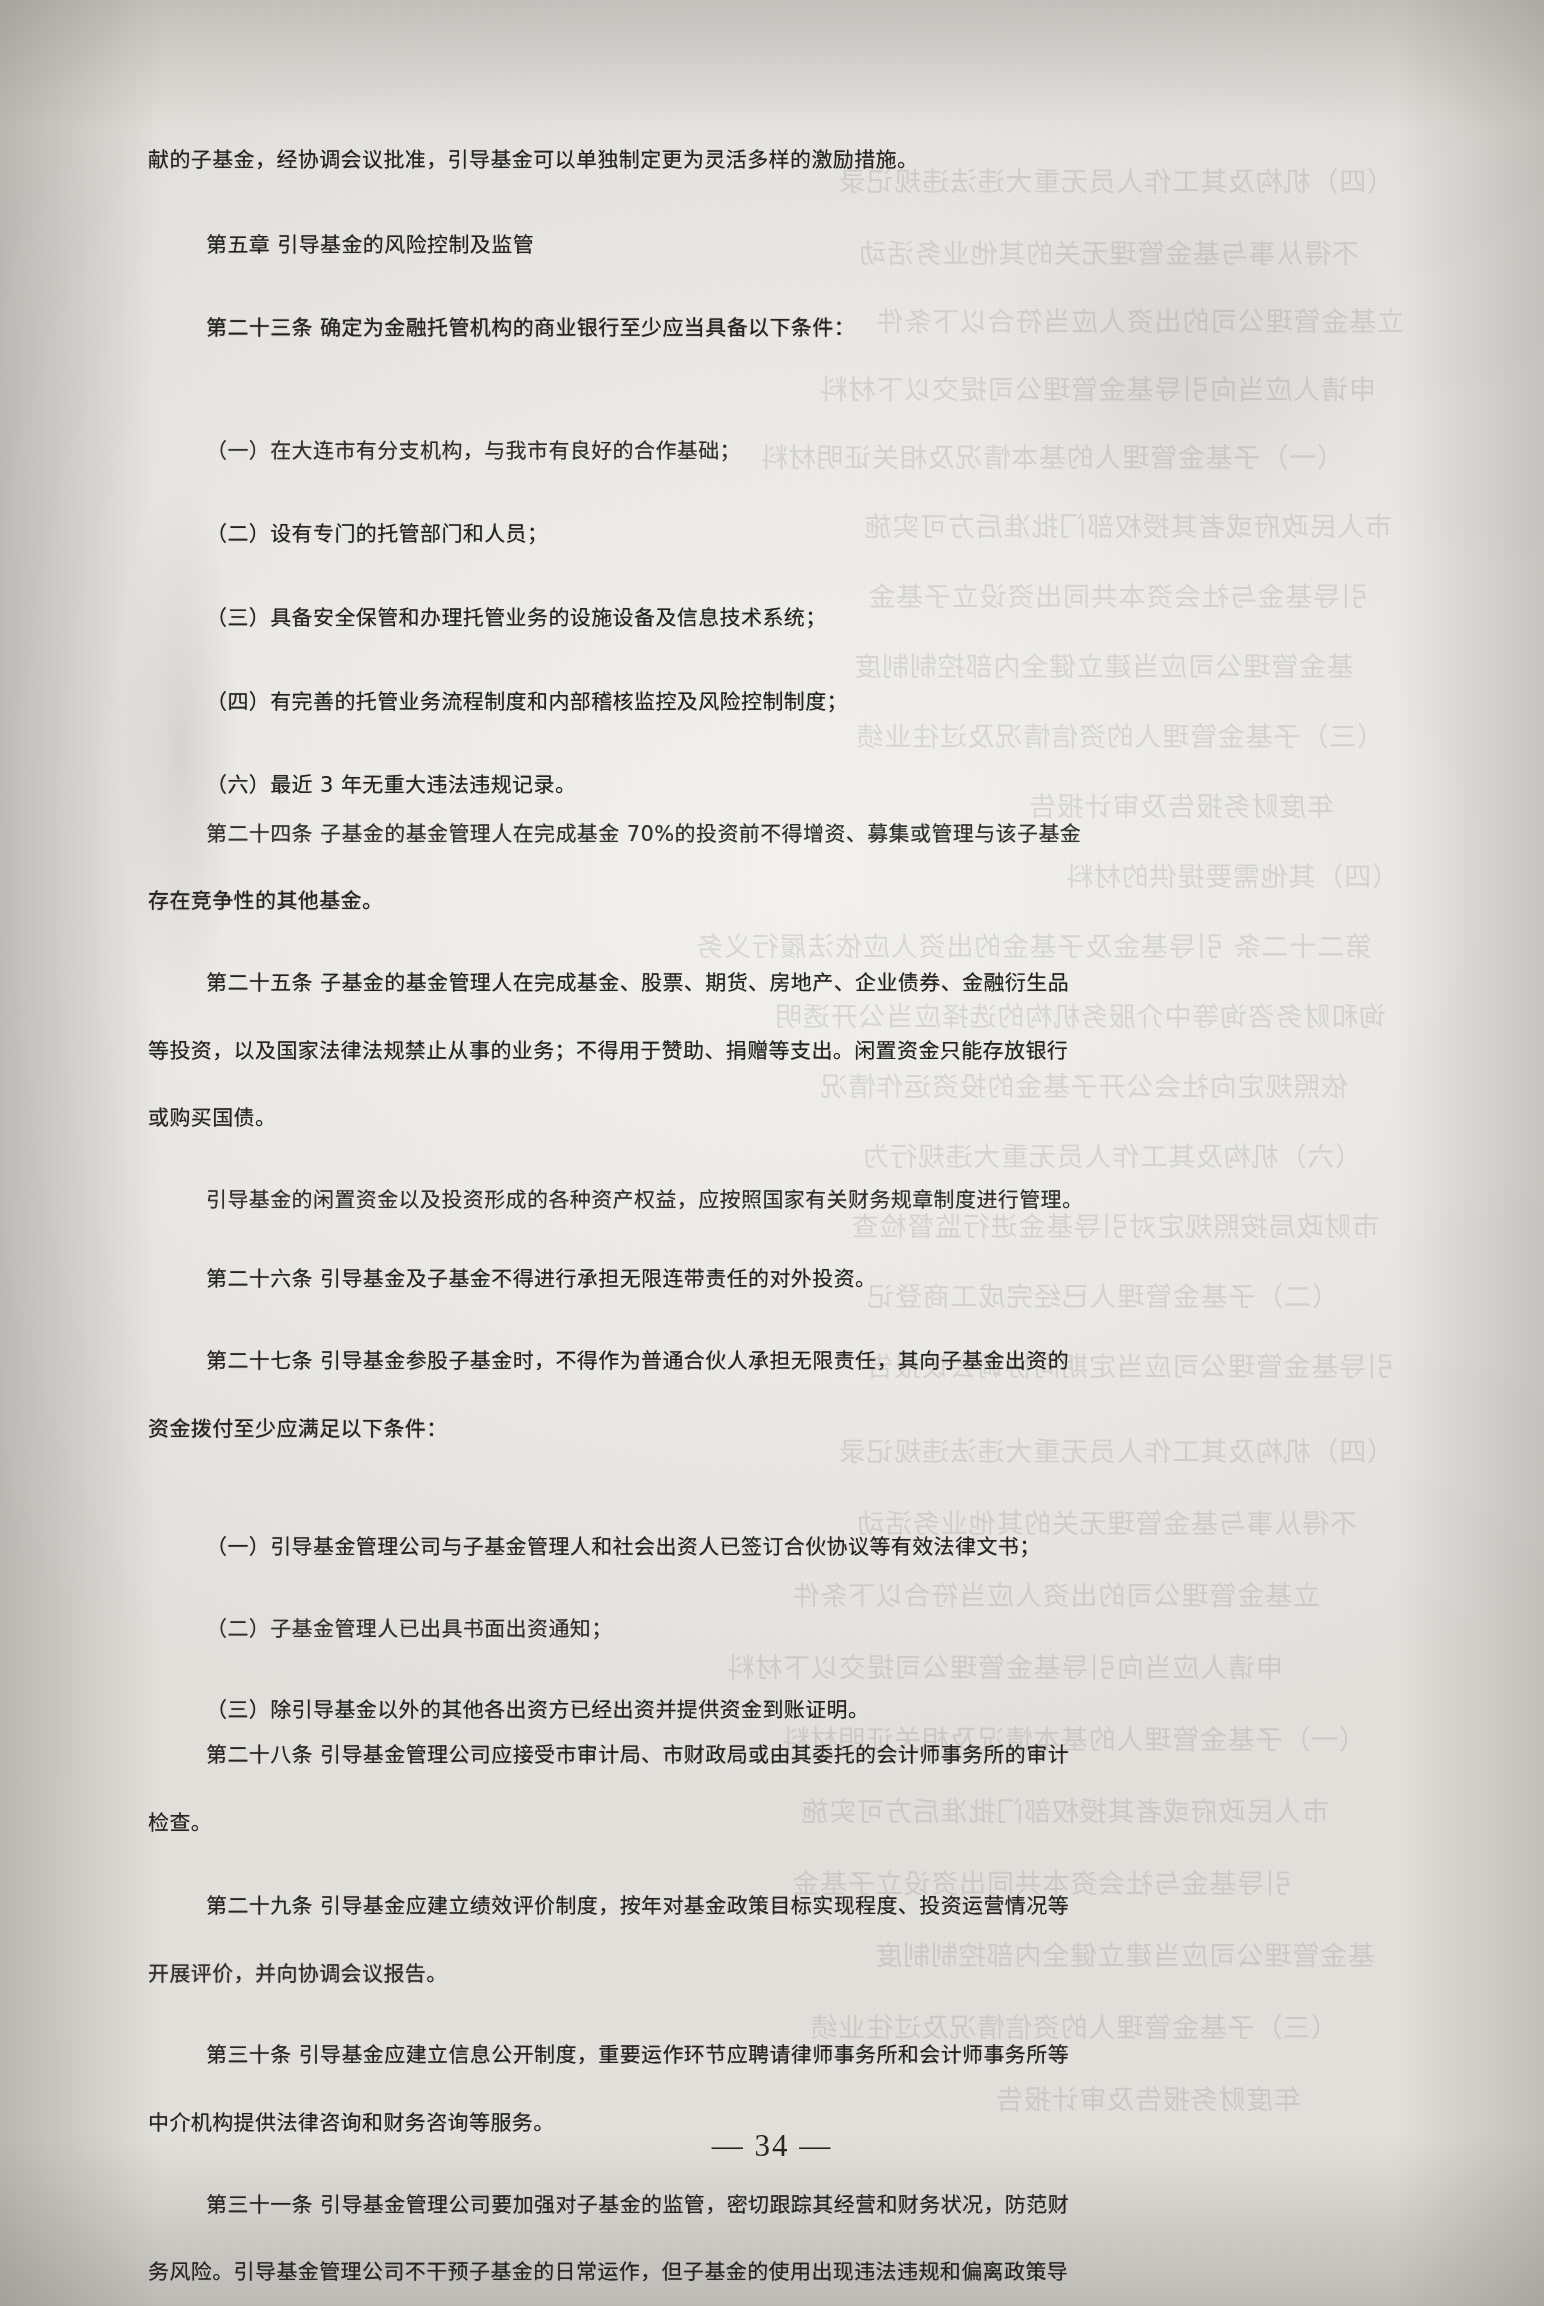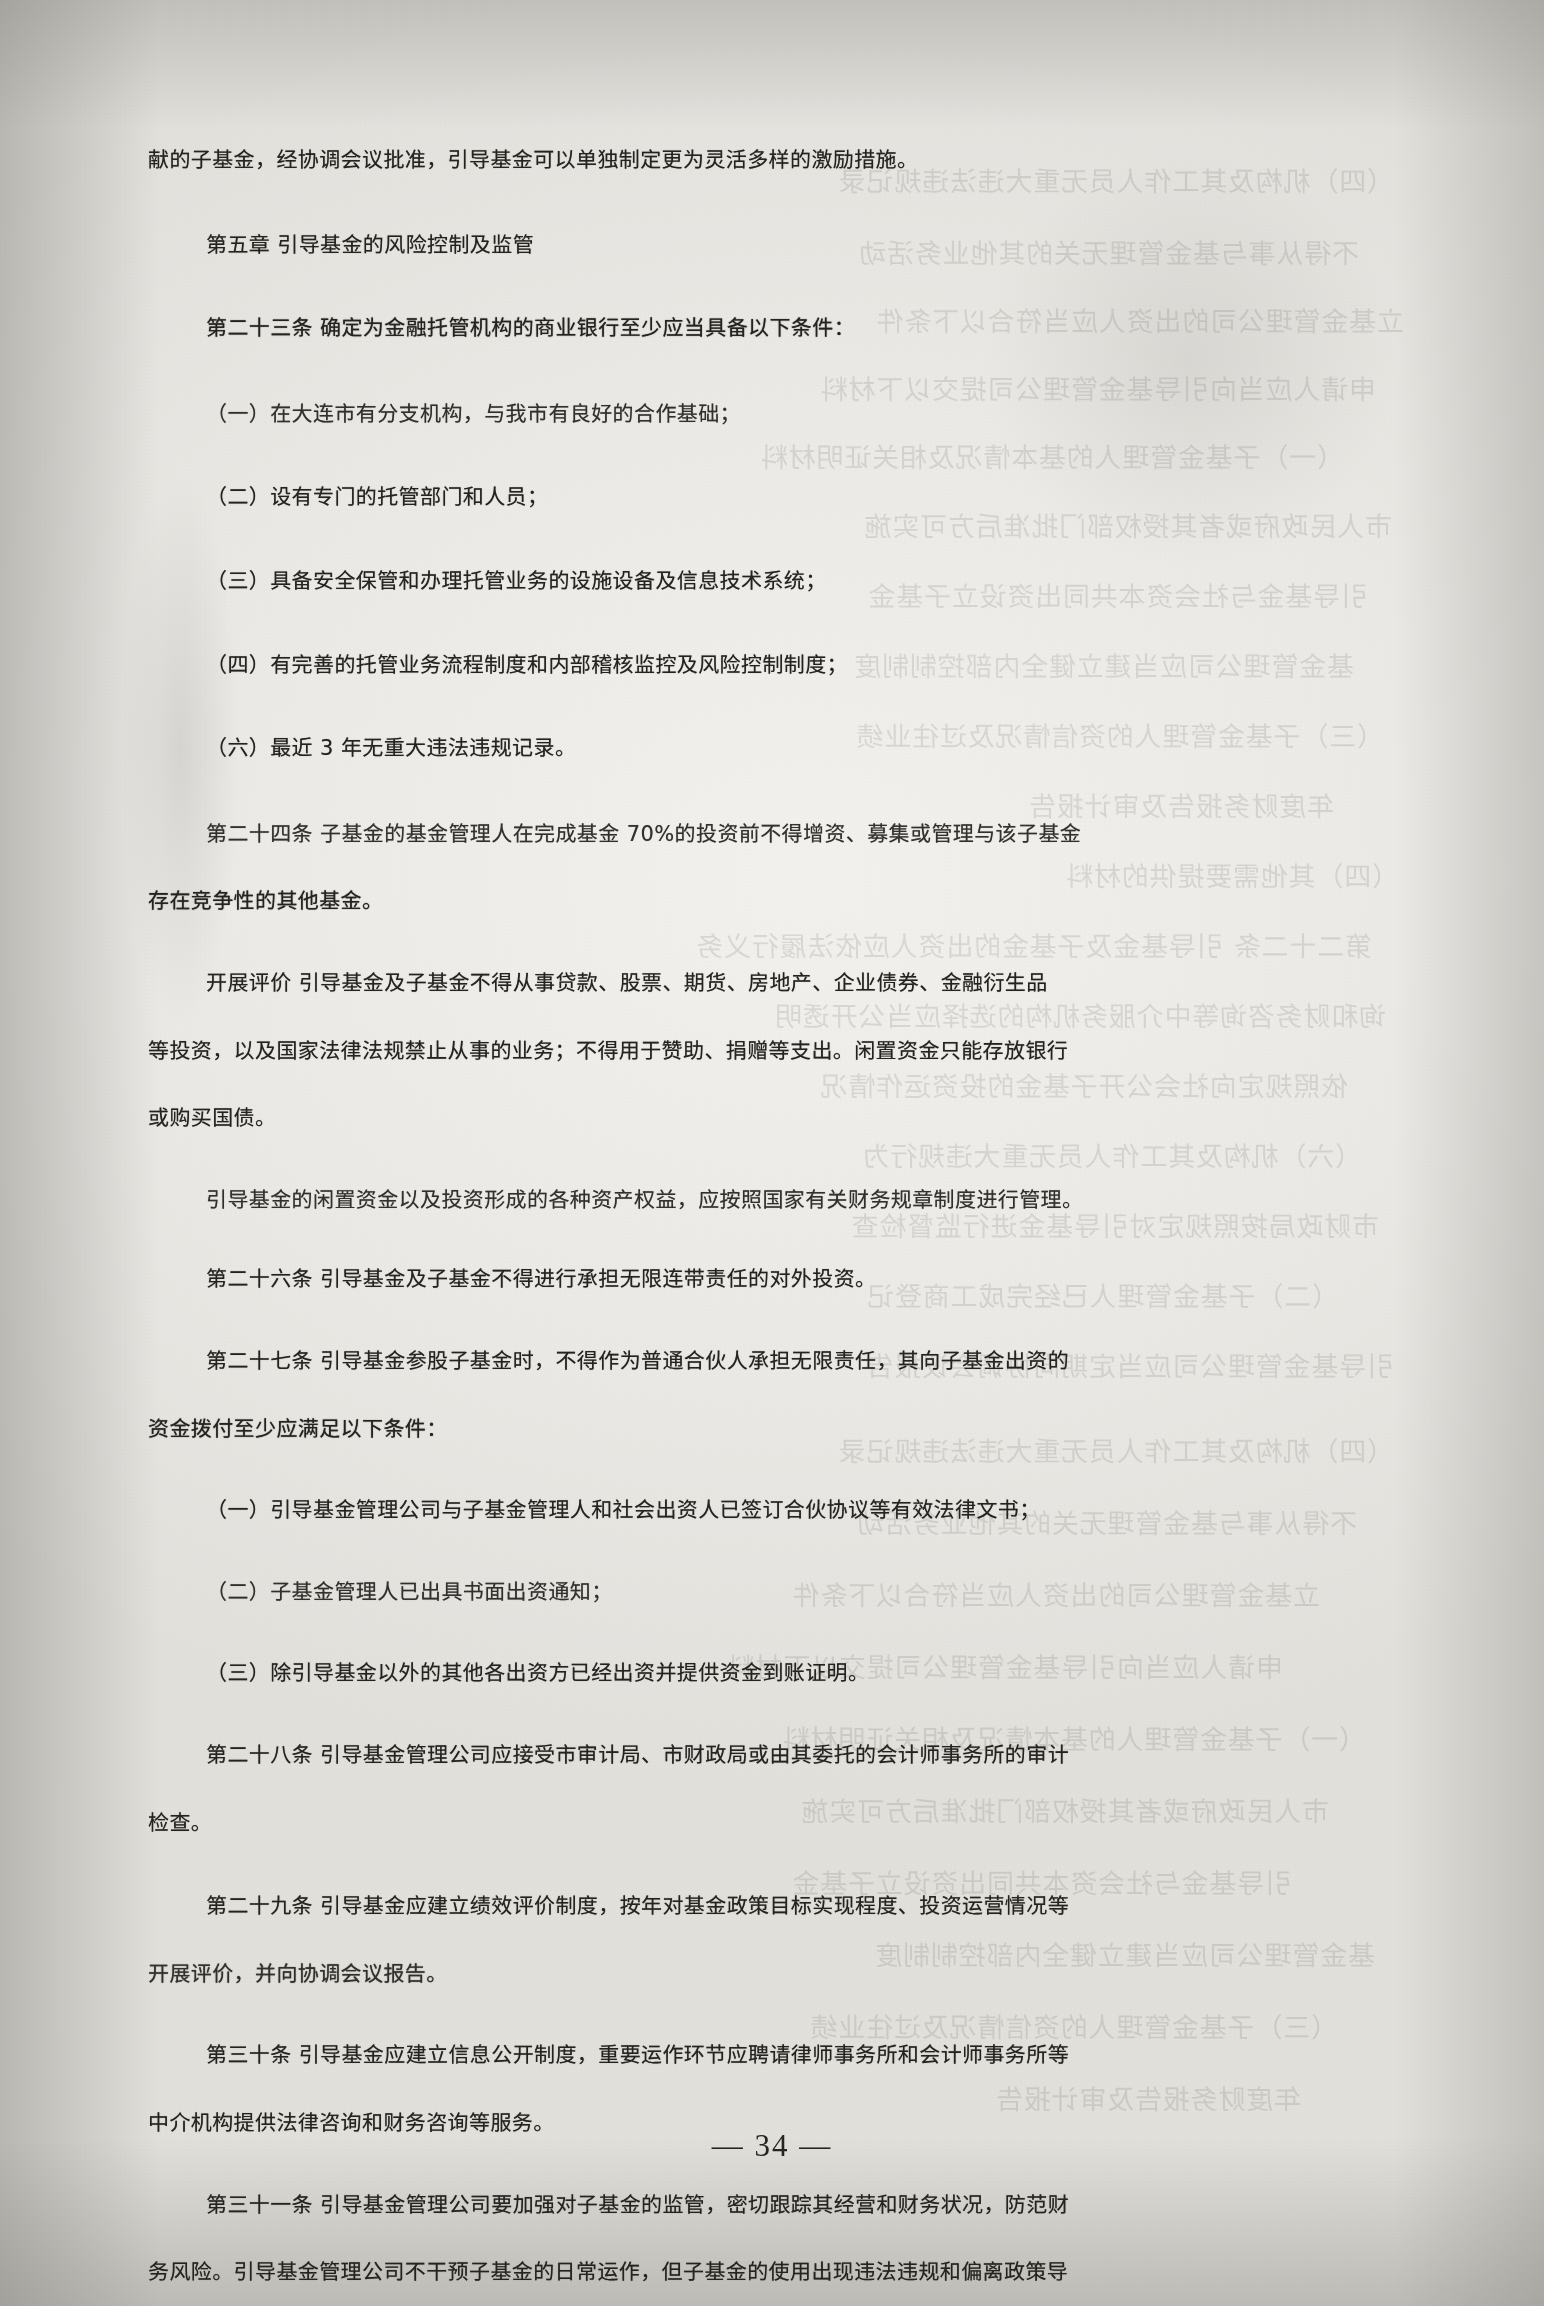--- a/index.html
+++ b/index.html
@@ -106,21 +106,21 @@
     letter-spacing: .4px;
     white-space: nowrap;
     color: #242320;
     text-shadow: 0 0 .8px rgba(40,38,34,.55);
   }
 
   
   .p-line { position: absolute; left: 0; }
 
   .indent-1 { padding-left: 58px; text-align: right; }   
-  .indent-2 { padding-left: 58px; }   
+  .indent-2 { padding-left: 58px; margin-top: 37px; }   
   .indent-0 { padding-left: 0; }
 
   
   .folio {
     position: absolute;
     left: 0; right: 0;
     top: 2128px;
     text-align: center;
     font-family: "Liberation Serif", "DejaVu Serif", serif;
     font-size: 31px;
@@ -182,21 +182,21 @@
       <div class="ln p-line indent-0" style="top: 0px;">献的子基金，经协调会议批准，引导基金可以单独制定更为灵活多样的激励措施。</div>
       <div class="ln p-line indent-1" style="top: 84.6px;">第五章 引导基金的风险控制及监管</div>
       <div class="ln p-line indent-1 bold-ink" style="top: 168.2px;">第二十三条 确定为金融托管机构的商业银行至少应当具备以下条件：</div>
       <div class="ln p-line indent-2 faint" style="top: 253.8px;">（一）在大连市有分支机构，与我市有良好的合作基础；</div>
       <div class="ln p-line indent-2" style="top: 337.4px;">（二）设有专门的托管部门和人员；</div>
       <div class="ln p-line indent-2" style="top: 421px;">（三）具备安全保管和办理托管业务的设施设备及信息技术系统；</div>
       <div class="ln p-line indent-2" style="top: 504.6px;">（四）有完善的托管业务流程制度和内部稽核监控及风险控制制度；</div>
       <div class="ln p-line indent-2" style="top: 588.2px; text-align: right;">（六）最近 3 年无重大违法违规记录。</div>
       <div class="ln p-line indent-1 faint" style="top: 673.8px;">第二十四条 子基金的基金管理人在完成基金 70%的投资前不得增资、募集或管理与该子基金</div>
       <div class="ln p-line indent-0 bold-ink" style="top: 741.4px;">存在竞争性的其他基金。</div>
-      <div class="ln p-line indent-1" style="top: 823px;">开展评价 引导基金及子基金不得从事贷款、股票、期货、房地产、企业债券、金融衍生品</div>
+      <div class="ln p-line indent-1" style="top: 823px;">第二十五条 子基金的基金管理人在完成基金、股票、期货、房地产、企业债券、金融衍生品</div>
       <div class="ln p-line indent-0" style="top: 890.6px;">等投资，以及国家法律法规禁止从事的业务；不得用于赞助、捐赠等支出。闲置资金只能存放银行</div>
       <div class="ln p-line indent-0" style="top: 958.2px;">或购买国债。</div>
       <div class="ln p-line indent-1 faint" style="top: 1039.8px;">引导基金的闲置资金以及投资形成的各种资产权益，应按照国家有关财务规章制度进行管理。</div>
       <div class="ln p-line indent-1" style="top: 1119.4px;">第二十六条 引导基金及子基金不得进行承担无限连带责任的对外投资。</div>
       <div class="ln p-line indent-1" style="top: 1201px;">第二十七条 引导基金参股子基金时，不得作为普通合伙人承担无限责任，其向子基金出资的</div>
       <div class="ln p-line indent-0 bold-ink" style="top: 1268.6px;">资金拨付至少应满足以下条件：</div>
       <div class="ln p-line indent-2" style="top: 1350.2px;">（一）引导基金管理公司与子基金管理人和社会出资人已签订合伙协议等有效法律文书；</div>
       <div class="ln p-line indent-2 faint" style="top: 1431.8px;">（二）子基金管理人已出具书面出资通知；</div>
       <div class="ln p-line indent-2" style="top: 1513.4px;">（三）除引导基金以外的其他各出资方已经出资并提供资金到账证明。</div>
       <div class="ln p-line indent-1" style="top: 1595px;">第二十八条 引导基金管理公司应接受市审计局、市财政局或由其委托的会计师事务所的审计</div>

